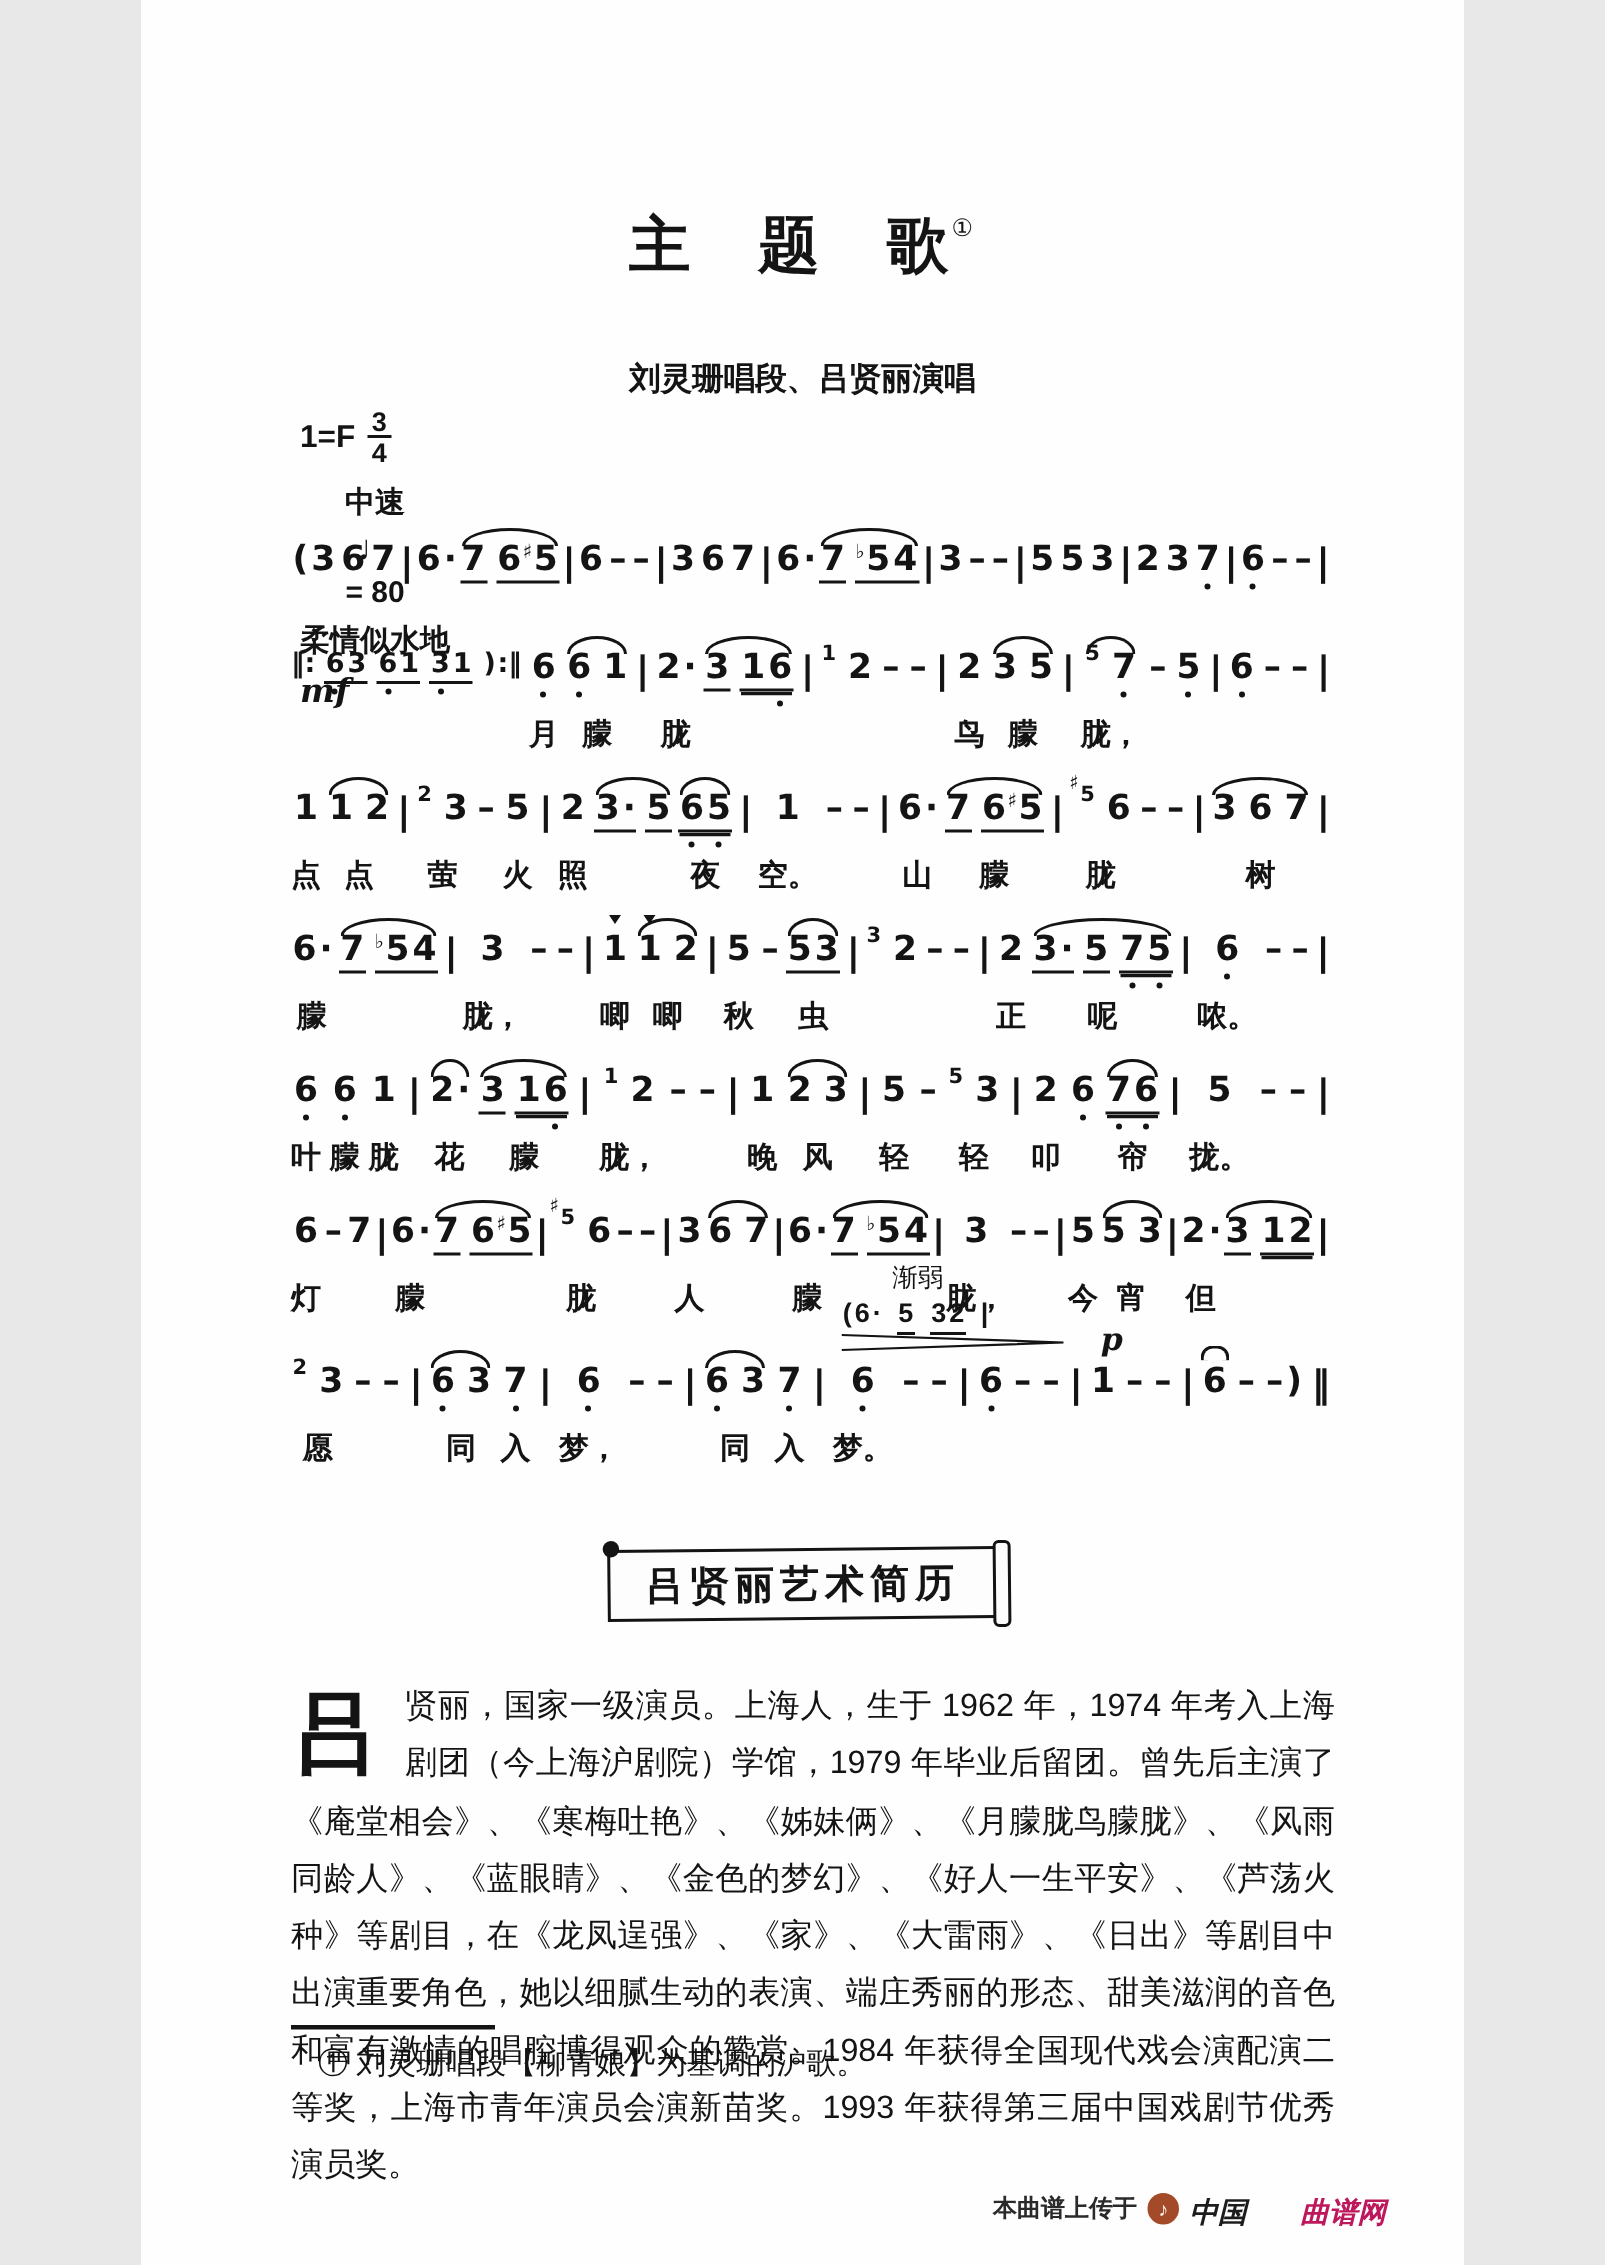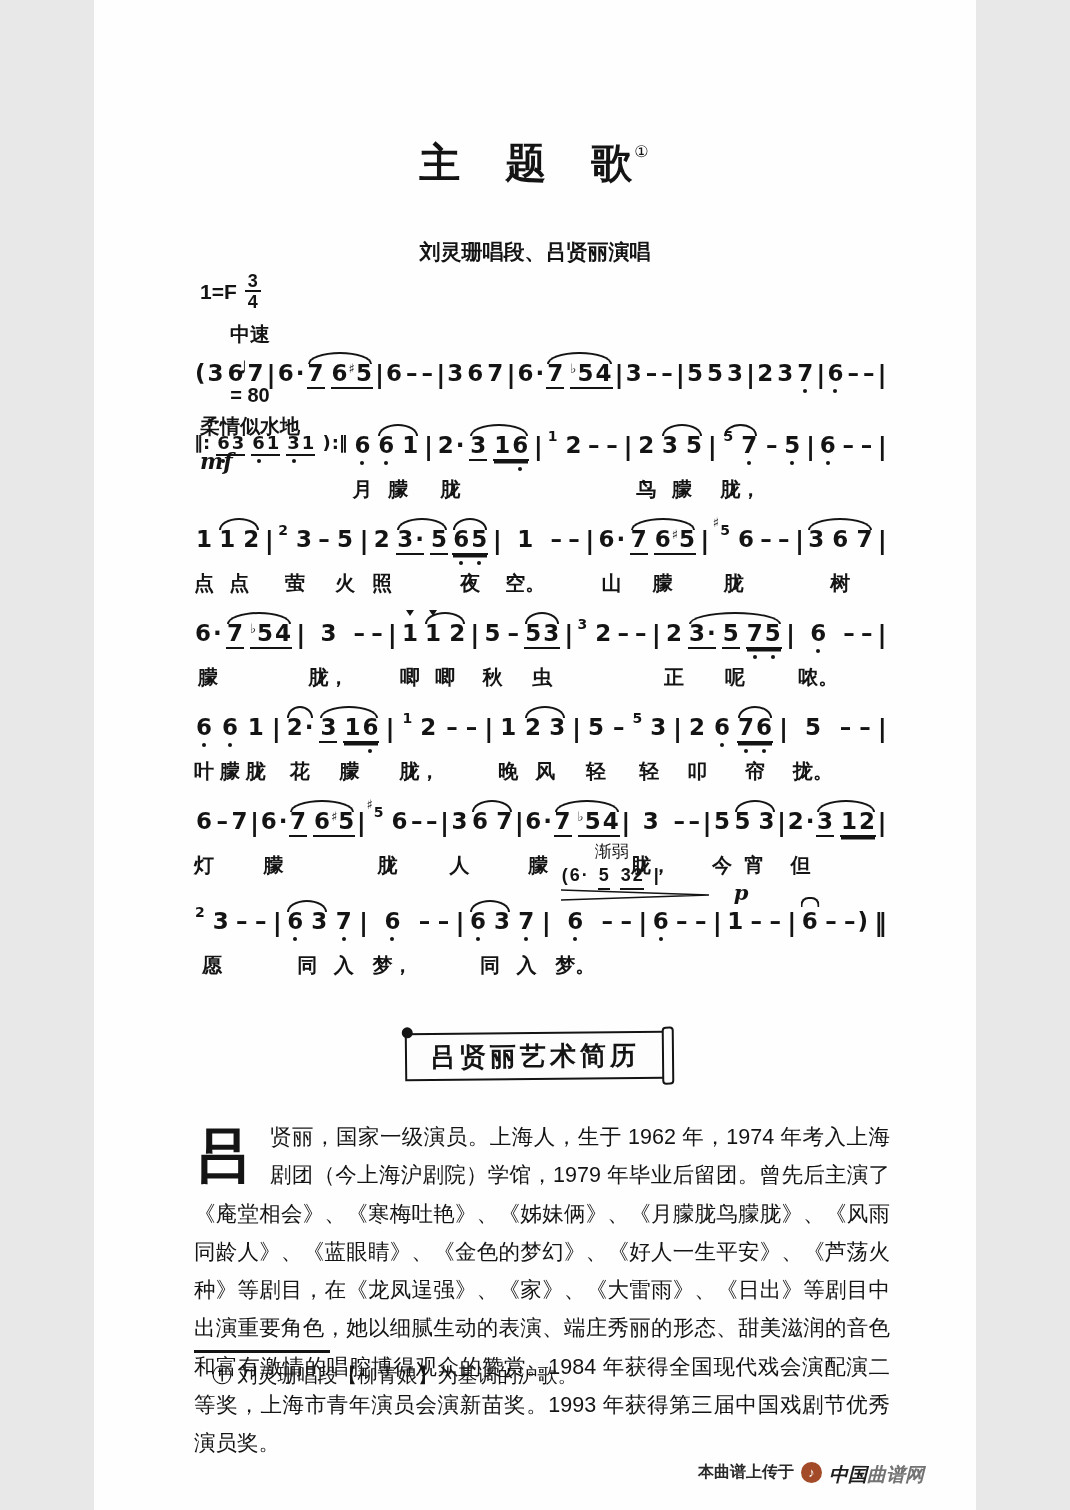--- a/index.html
+++ b/index.html
@@ -85,21 +85,21 @@
   .footrule{position:absolute;left:100px;top:1350px;width:136px;border-top:3px solid #141414;}
   .footnote{position:absolute;left:118px;top:1362px;font-size:20px;font-weight:500;}
 
   
   .watermark{position:absolute;right:52px;top:1462px;display:flex;align-items:flex-start;gap:7px;}
   .wm-prefix{font-size:16px;font-weight:bold;color:#2a2a2a;}
   .wm-logo{width:21px;height:21px;border-radius:50%;background:#a34b28;color:#fff;
            display:flex;align-items:center;justify-content:center;font-size:13px;}
   .wm-site{font-size:19px;font-weight:bold;font-style:italic;}
   .wm-cn{color:#1c1c1c;}
-  .wm-rest{color:#737373;}
+  .wm-rest{color:#be185d;padding-left:36px;}
 </style>
 </head>
 <body>
 
 <div class="page">
 
   <div class="artifact"></div>
 
   <div class="title">
     <span>主　题　歌</span><sup>①</sup>

